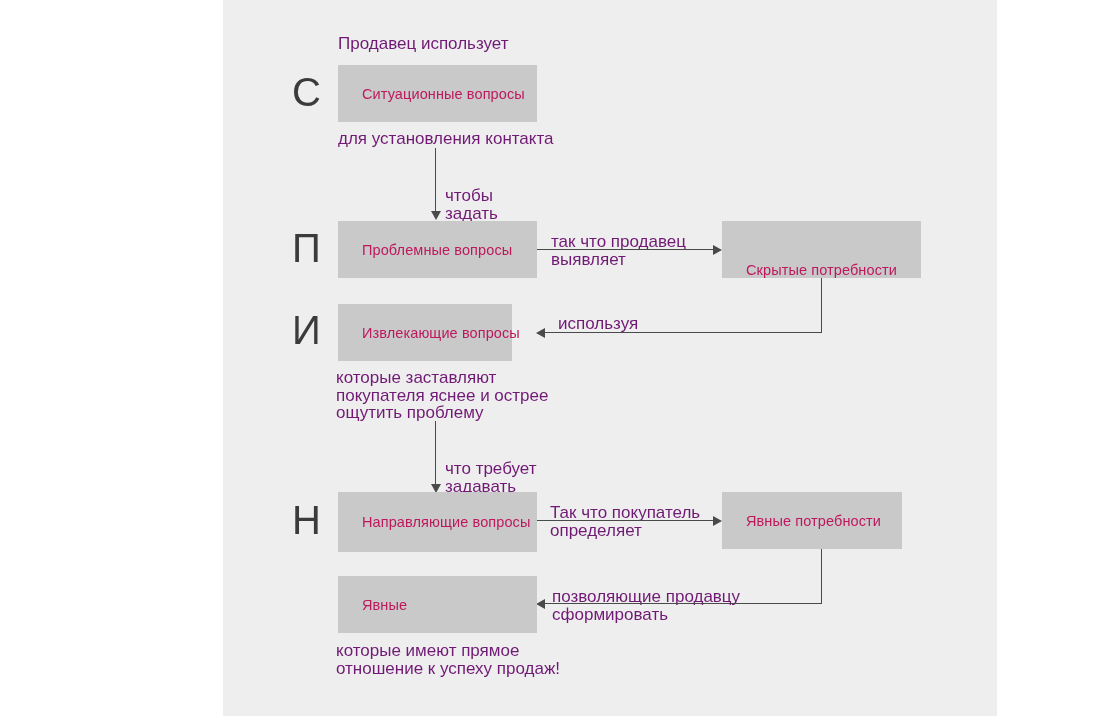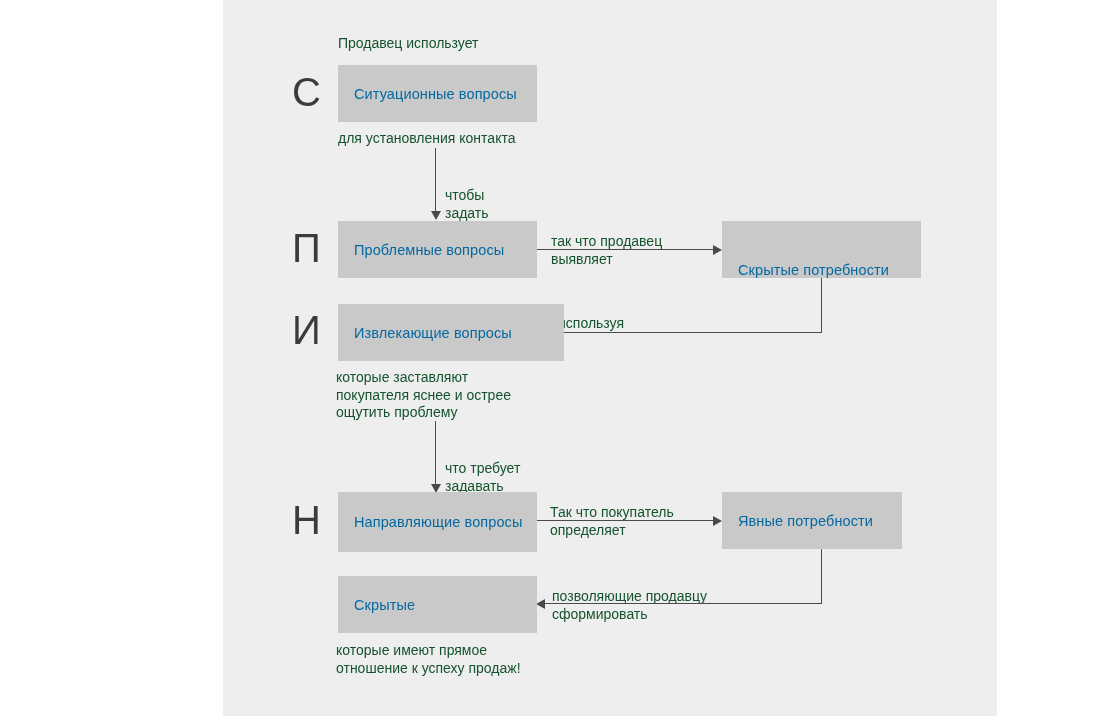--- a/index.html
+++ b/index.html
@@ -23,37 +23,37 @@
   }
   .node-box {
     position: absolute;
     background: #c9c9c9;
     display: flex;
     align-items: center;
     box-sizing: border-box;
   }
   .node-label {
     font-size: 14.5px;
-    color: #0369a1;
-    padding-left: 16px;
+    color: #be185d;
+    padding-left: 24px;
     letter-spacing: 0.1px;
     white-space: nowrap;
   }
   .stage-letter {
     position: absolute;
     font-size: 40px;
     color: #3b3b3b;
     font-family: "Liberation Sans", sans-serif;
     line-height: 1;
     font-weight: 400;
   }
   .caption {
     position: absolute;
-    font-size: 14px;
-    color: #14532d;
+    font-size: 17px;
+    color: #701a75;
     line-height: 17.5px;
     white-space: pre-line;
   }
   .edge-line {
     position: absolute;
     background: #4a4a4a;
   }
   .edge-h { height: 1px; }
   .edge-v { width: 1px; }
   .arrowhead {
@@ -136,30 +136,30 @@
   <div class="arrowhead arrow-left" style="left:313px; top:599px;"></div>
 
   <div class="node-box" style="left:115px; top:65px; width:199px; height:57px;">
     <span class="node-label">Ситуационные вопросы</span>
   </div>
 
   <div class="node-box" style="left:115px; top:221px; width:199px; height:57px;">
     <span class="node-label">Проблемные вопросы</span>
   </div>
 
-  <div class="node-box" style="left:115px; top:304px; width:226px; height:57px;">
+  <div class="node-box" style="left:115px; top:304px; width:174px; height:57px;">
     <span class="node-label">Извлекающие вопросы</span>
   </div>
 
   <div class="node-box" style="left:115px; top:492px; width:199px; height:60px;">
     <span class="node-label">Направляющие вопросы</span>
   </div>
 
   <div class="node-box" style="left:115px; top:576px; width:199px; height:57px;">
-    <span class="node-label">Скрытые</span>
+    <span class="node-label">Явные</span>
   </div>
 
   <div class="node-box" style="left:499px; top:221px; width:199px; height:57px;align-items:flex-end;">
     <span class="node-label">Скрытые потребности</span>
   </div>
 
   <div class="node-box" style="left:499px; top:492px; width:180px; height:57px;">
     <span class="node-label">Явные потребности</span>
   </div>
 

